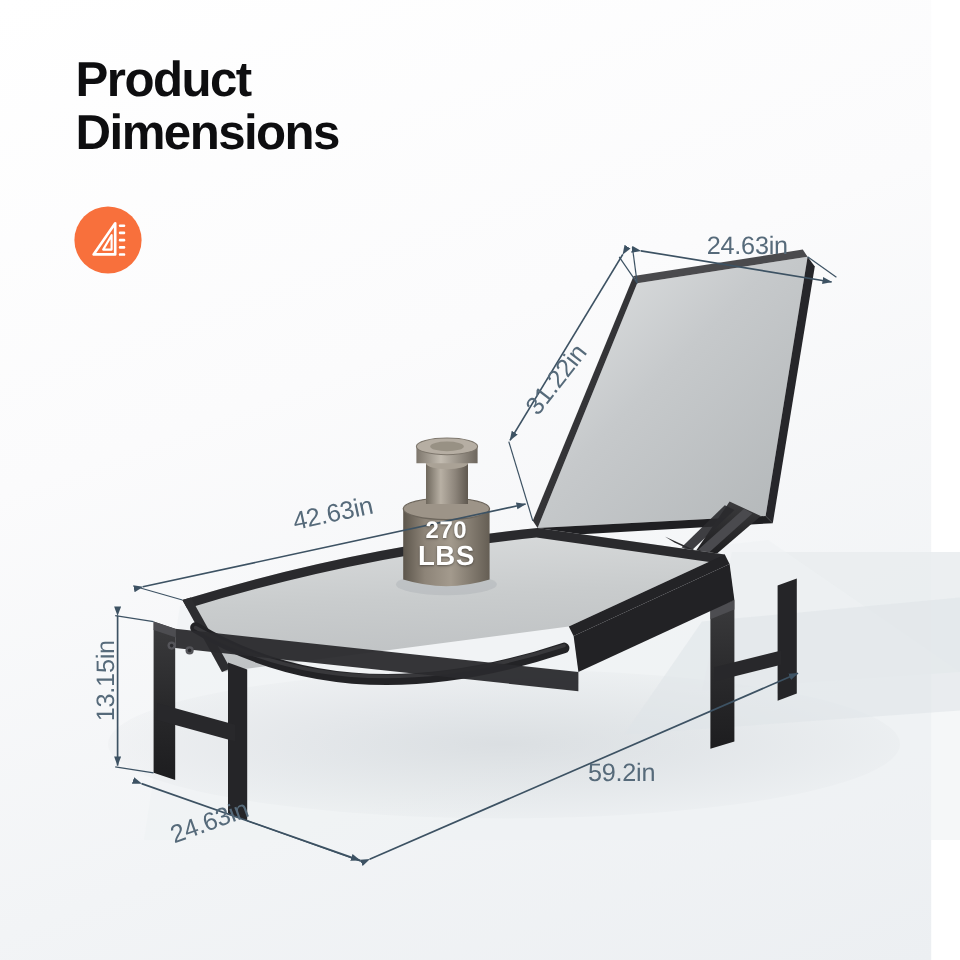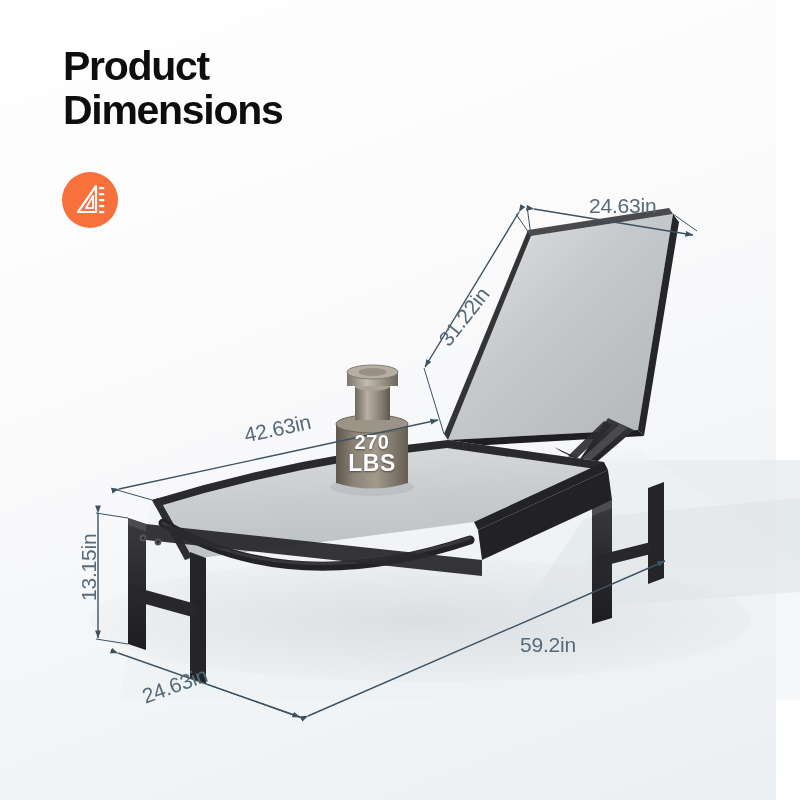--- a/index.html
+++ b/index.html
@@ -41,21 +41,21 @@
     font-weight:normal;
     letter-spacing:-0.2px;
     white-space:nowrap;
     transform-origin:0 0;
   }
   .d-top       {left:589px; top:194px;}
   .d-back      {left:434px; top:336px; transform:rotate(-52deg);}
   .d-seat      {left:242px; top:424px; transform:rotate(-12deg);}
   .d-height    {left:77px;  top:601px; transform:rotate(-90deg);}
   .d-depth     {left:139px; top:686px; transform:rotate(-20deg);}
-  .d-length    {left:520px; top:633px;}
+  .d-length    {left:490px; top:633px;}
 
   .wlabel{
     position:absolute;
     color:#ffffff;
     font-weight:bold;
     text-align:center;
     letter-spacing:0.5px;
     text-shadow:0 1px 2px rgba(0,0,0,.45);
     line-height:20px;
   }

